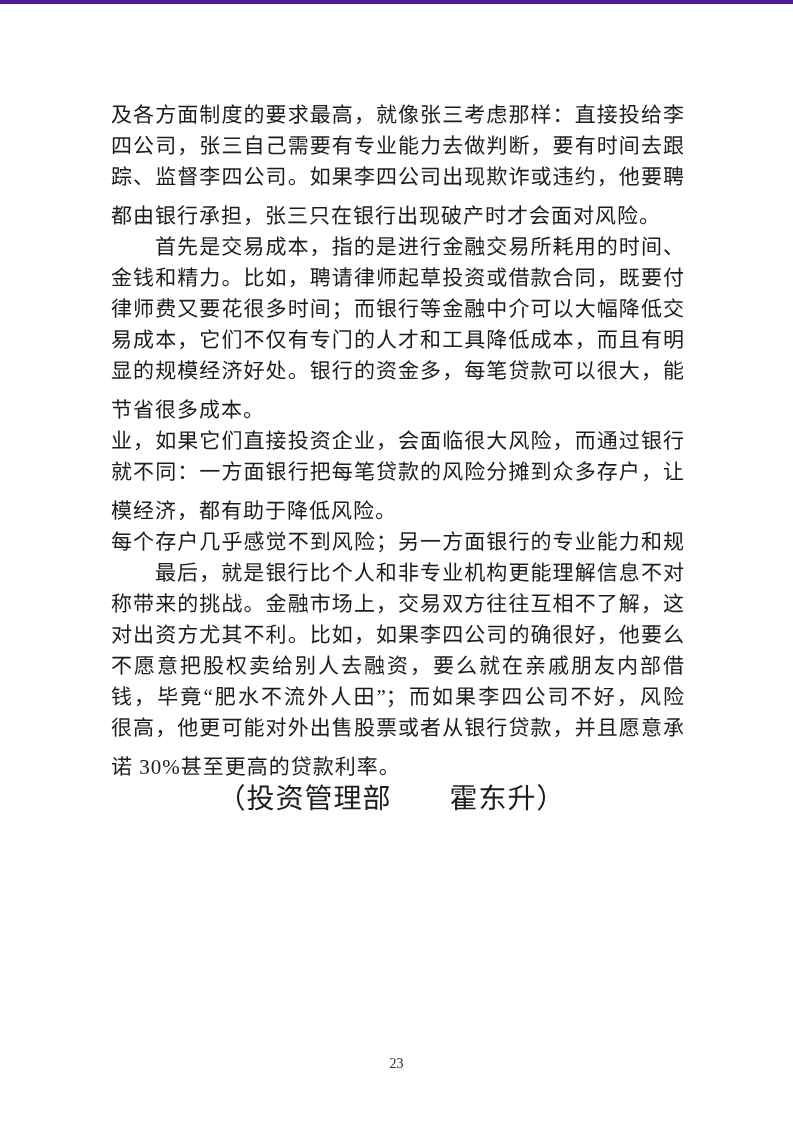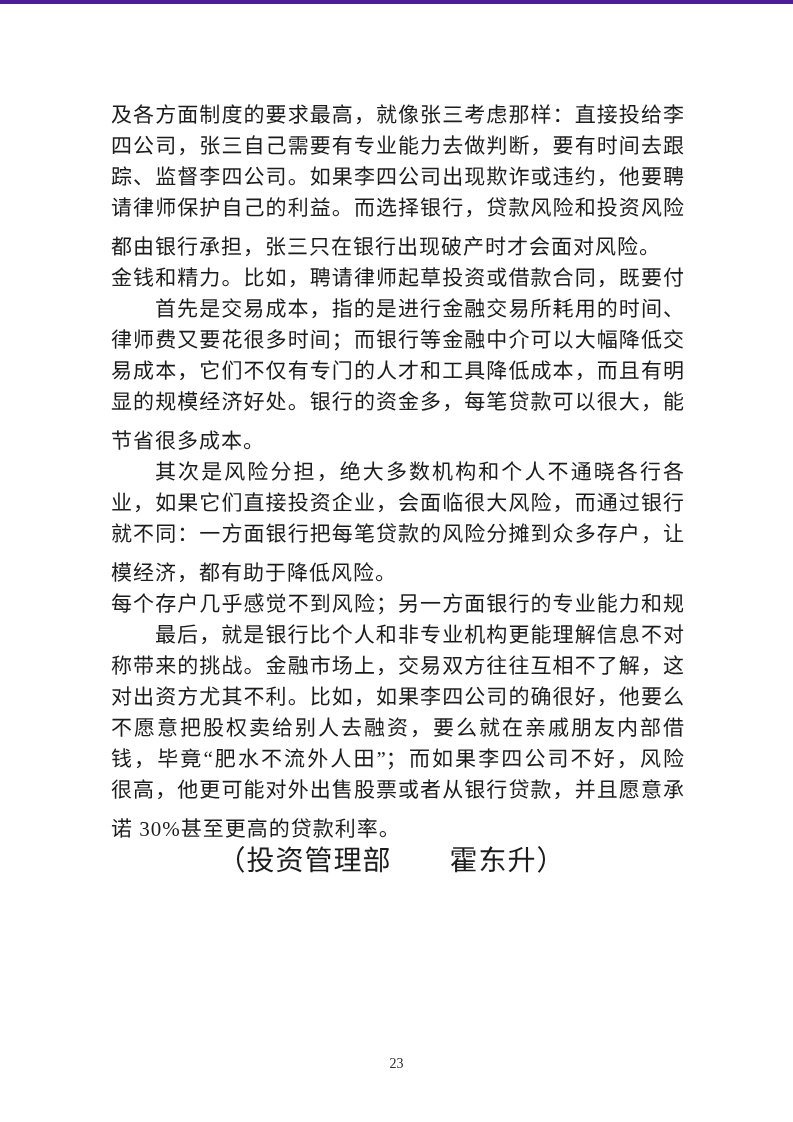--- a/index.html
+++ b/index.html
@@ -64,29 +64,27 @@
 </style>
 </head>
 <body>
 
 <div class="page">
   <div class="text-body">
     <div id="paragraphs-container">
         <div class="line">及各方面制度的要求最高，就像张三考虑那样：直接投给李</div>
         <div class="line">四公司，张三自己需要有专业能力去做判断，要有时间去跟</div>
         <div class="line">踪、监督李四公司。如果李四公司出现欺诈或违约，他要聘</div>
-        <div class="line">请律师保护自己的利益。而选择银行，贷款风险和投资风险</div>
         <div class="line last">都由银行承担，张三只在银行出现破产时才会面对风险。</div>
+        <div class="line indent">首先是交易成本，指的是进行金融交易所耗用的时间、</div>
         <div class="line">金钱和精力。比如，聘请律师起草投资或借款合同，既要付</div>
-        <div class="line indent">首先是交易成本，指的是进行金融交易所耗用的时间、</div>
         <div class="line">律师费又要花很多时间；而银行等金融中介可以大幅降低交</div>
         <div class="line">易成本，它们不仅有专门的人才和工具降低成本，而且有明</div>
         <div class="line">显的规模经济好处。银行的资金多，每笔贷款可以很大，能</div>
         <div class="line last">节省很多成本。</div>
-        <div class="line indent">其次是风险分担，绝大多数机构和个人不通晓各行各</div>
         <div class="line">业，如果它们直接投资企业，会面临很大风险，而通过银行</div>
         <div class="line">就不同：一方面银行把每笔贷款的风险分摊到众多存户，让</div>
         <div class="line last">模经济，都有助于降低风险。</div>
         <div class="line">每个存户几乎感觉不到风险；另一方面银行的专业能力和规</div>
         <div class="line indent">最后，就是银行比个人和非专业机构更能理解信息不对</div>
         <div class="line">称带来的挑战。金融市场上，交易双方往往互相不了解，这</div>
         <div class="line">对出资方尤其不利。比如，如果李四公司的确很好，他要么</div>
         <div class="line">不愿意把股权卖给别人去融资，要么就在亲戚朋友内部借</div>
         <div class="line">钱，毕竟“肥水不流外人田”；而如果李四公司不好，风险</div>
         <div class="line">很高，他更可能对外出售股票或者从银行贷款，并且愿意承</div>

